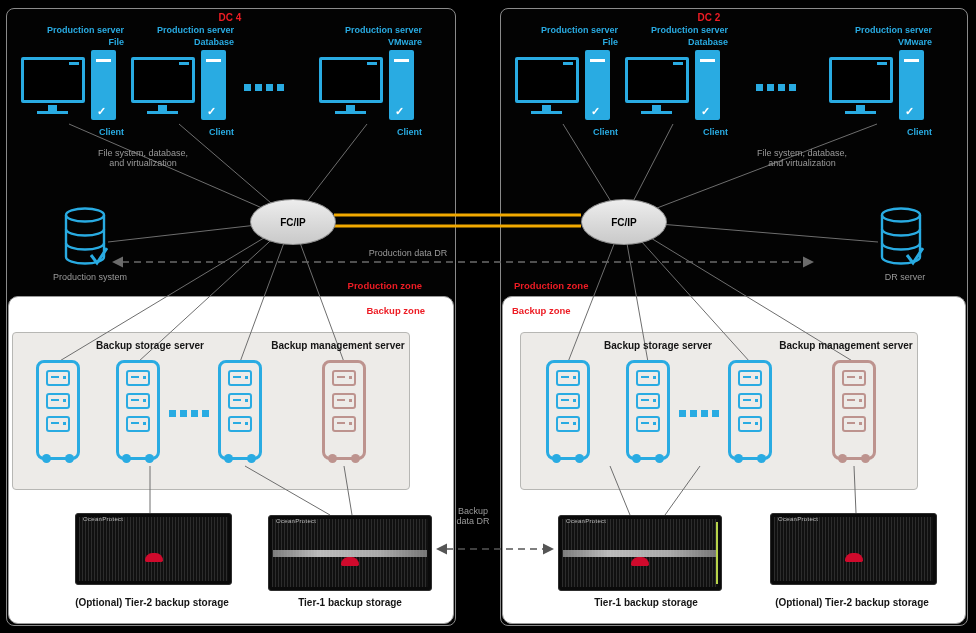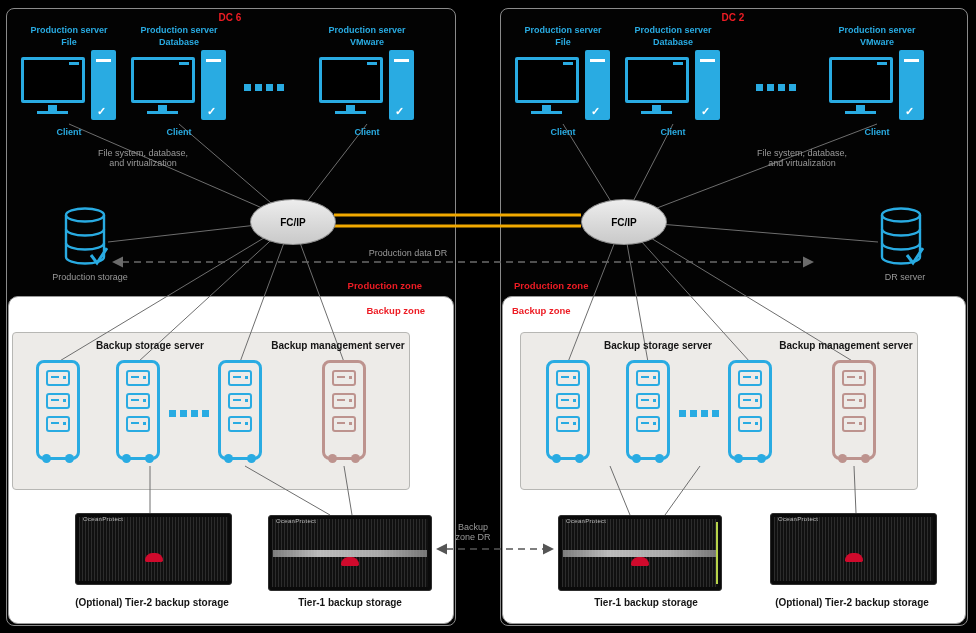--- a/index.html
+++ b/index.html
@@ -14,21 +14,21 @@
   
   .lbl{position:absolute;z-index:4}
   .center{text-align:center}
   .right{text-align:right}
   .t-cyan{color:#29abe2;font-weight:bold;font-size:9px}
   .t-gray{color:#9a9a9a;font-size:9px}
   .t-red{color:#ed1c24;font-weight:bold;font-size:9.5px}
   .t-black{color:#151515;font-weight:bold;font-size:10px}
   
   .server-group{position:absolute;width:110px;z-index:4}
-  .sg-role,.sg-type,.sg-client{line-height:12px;text-align:center}
+  .sg-role,.sg-type,.sg-client{line-height:12px;text-align:right}
   .sg-client{margin-top:2px}
   .client-icon{position:relative;width:100px;height:74px;margin:2px auto 0}
   .monitor{position:absolute;left:2px;top:7px;width:58px;height:40px;border:3px solid #29abe2;background:#000;border-radius:2px}
   .gleam{position:absolute;right:3px;top:2px;width:10px;height:3px;background:#29abe2}
   .stand{position:absolute;left:29px;top:55px;width:9px;height:6px;background:#29abe2}
   .base{position:absolute;left:18px;top:61px;width:31px;height:3px;background:#29abe2}
   .tower{position:absolute;right:3px;top:0;width:25px;height:70px;background:#29abe2;border-radius:2px}
   .slit{position:absolute;left:5px;top:9px;width:15px;height:3px;background:#fff}
   .check{position:absolute;left:6px;bottom:2px;color:#fff;font-size:11px;font-weight:bold}
   .check::before{content:"\2713"}
@@ -109,22 +109,22 @@
   </g>
   <g stroke="#555555" stroke-width="1.5" stroke-dasharray="7 5">
     <line x1="446" y1="549" x2="544" y2="549"></line>
   </g>
   <g fill="#555555">
     <polygon points="436,549 447,543.5 447,554.5"></polygon>
     <polygon points="554,549 543,543.5 543,554.5"></polygon>
   </g>
 </svg>
 
-<div class="lbl t-red center" style="left:6px;top:12px;width:448px;font-size:10px">DC 6</div>
-<div class="lbl t-red center" style="left:500px;top:12px;width:466px;font-size:10px">DC 2</div>
+<div class="lbl t-red center" style="left:6px;top:12px;width:448px;font-size:10px">DC 4</div>
+<div class="lbl t-red center" style="left:476px;top:12px;width:466px;font-size:10px">DC 2</div>
 
 <div class="server-group" style="left:14px;top:24px">
   <div class="t-cyan sg-role">Production server</div>
   <div class="t-cyan sg-type">File</div>
   <div class="client-icon">
     <div class="monitor">
         <span class="gleam"></span>
       </div>
     <div class="stand"></div>
     <div class="base"></div>
@@ -258,21 +258,21 @@
 </svg>
 <svg class="cyl" style="left:878px;top:206px" width="46" height="62" viewBox="0 0 46 62">
   <g fill="none" stroke="#29abe2" stroke-width="2.4">
     <ellipse cx="23" cy="9" rx="19" ry="6.5"></ellipse>
     <path d="M4 9 v42 a19 6.5 0 0 0 38 0 v-42"></path>
     <path d="M4 23 a19 6.5 0 0 0 38 0"></path>
     <path d="M4 37 a19 6.5 0 0 0 38 0"></path>
   </g>
   <polyline points="29,49 35,57 45,42" fill="none" stroke="#29abe2" stroke-width="3"></polyline>
 </svg>
-<div class="lbl t-gray center" style="left:35px;top:272px;width:110px">Production storage</div>
+<div class="lbl t-gray center" style="left:35px;top:272px;width:110px">Production system</div>
 <div class="lbl t-gray center" style="left:855px;top:272px;width:100px">DR server</div>
 
 <div class="lbl t-gray center" style="left:348px;top:248px;width:120px">Production data DR</div>
 
 <div class="lbl t-red right" style="left:300px;top:280px;width:122px">Production zone</div>
 <div class="lbl t-red" style="left:514px;top:280px;width:122px">Production zone</div>
 <div class="lbl t-red right" style="left:280px;top:305px;width:145px">Backup zone</div>
 <div class="lbl t-red" style="left:512px;top:305px;width:145px">Backup zone</div>
 
 <div class="lbl t-black center" style="left:30px;top:340px;width:240px">Backup storage server</div>
@@ -343,23 +343,23 @@
     <span class="wheel r"></span>
 </div>
 <div class="rack" style="left:832px;top:360px;--c:#bd938e">
   <div class="drawer"></div>
   <div class="drawer"></div>
   <div class="drawer"></div>
   <span class="wheel l"></span>
     <span class="wheel r"></span>
 </div>
 
-<div class="lbl t-gray center" style="left:440px;top:522px;width:66px">
+<div class="lbl t-gray center" style="left:440px;top:506px;width:66px">
   <div>Backup</div>
-  <div>zone DR</div>
+  <div>data DR</div>
 </div>
 
 <div class="appliance" style="left:75px;top:513px;width:155px;height:70px">
   <span class="brand">OceanProtect</span>
   <div class="logo"></div>
 </div>
 <div class="appliance" style="left:268px;top:515px;width:162px;height:74px">
   <span class="brand">OceanProtect</span>
   <div class="stripe"></div>
   <div class="logo"></div>

